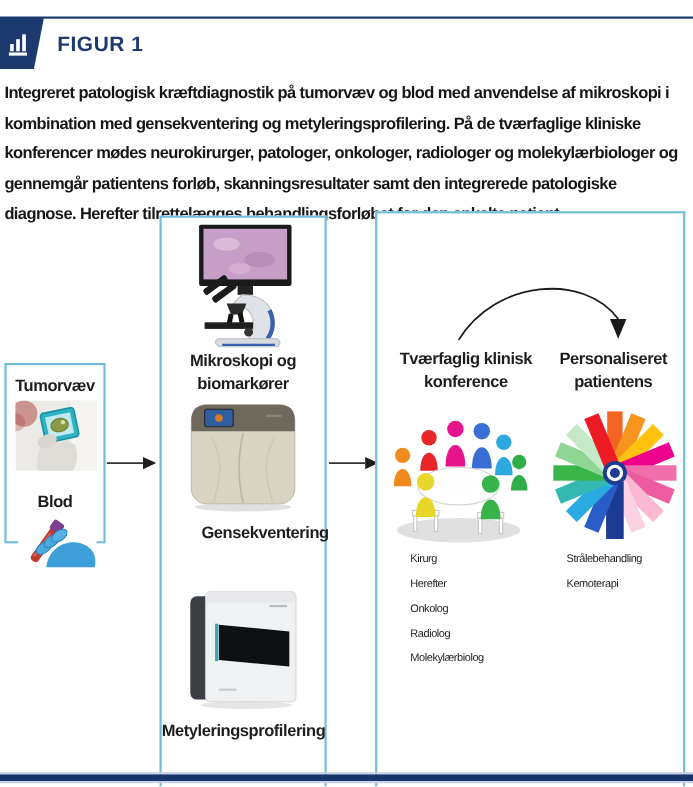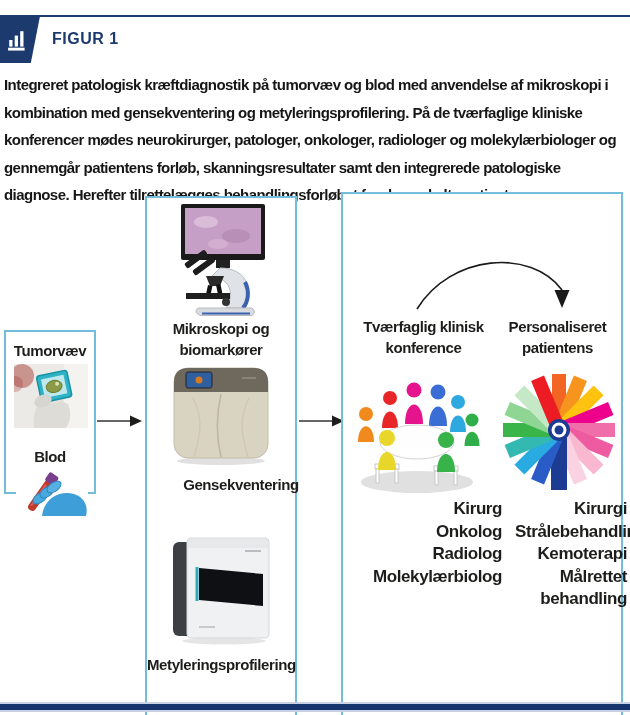--- a/index.html
+++ b/index.html
@@ -4,31 +4,31 @@
 <style>
   html,body{margin:0;padding:0;background:#fff;}
   #page{position:relative;width:630px;height:715px;background:#fff;overflow:hidden;
         font-family:"Liberation Sans",sans-serif;color:#1d1d1b;}
   .abs{position:absolute;}
   
   #top-rule{left:0;top:15px;width:630px;height:2px;background:#1d3c70;}
   #figure-badge{left:0;top:16px;width:40px;height:47px;background:#1c3a6e;
     clip-path:polygon(0 0,100% 0,77% 100%,0 100%);display:flex;align-items:center;}
   #figure-badge svg{margin-left:7px;}
-  #figure-label{left:52px;top:30px;font-size:16px;font-weight:bold;color:#1c3a6e;letter-spacing:.5px;}
+  #figure-label{left:52px;top:30px;font-size:19px;font-weight:bold;color:#1c3a6e;letter-spacing:.5px;}
   
   #description{left:4px;top:71px;width:624px;font-size:15px;font-weight:bold;
     letter-spacing:-0.55px;line-height:27.5px;color:#161616;}
   
   .box{border:2px solid #74bcdc;background:#fff;box-sizing:border-box;}
   #samples-box{left:4px;top:330px;width:92px;height:164px;padding-left:34px;}
   #methods-box{left:145px;top:196px;width:152px;height:552px;}
   #outcome-box{left:341px;top:192px;width:282px;height:598px;}
   .lbl{font-size:15px;font-weight:bold;letter-spacing:-0.4px;color:#1d1d1b;text-align:center;line-height:21px;}
-  .list{font-size:17px;font-weight:bold;letter-spacing:-0.4px;line-height:22.5px;text-align:right;}
+  .list{font-size:10px;font-weight:normal;letter-spacing:-0.4px;line-height:22.5px;text-align:left;}
   
   .brule-light{background:#c9d2e4;}
   .brule-navy{background:#16356d;}
 </style>
 </head>
 <body>
 
 <div id="page">
 
   <div class="abs" id="top-rule"></div>
@@ -240,29 +240,28 @@
             <rect x="-7" y="-56" width="14" height="48" fill="#ed1c24"></rect>
           </g>
       </g>
       <circle cx="64" cy="66" r="11" fill="#1c3c94"></circle>
       <circle cx="64" cy="66" r="7.5" fill="#ffffff"></circle>
       <circle cx="64" cy="66" r="4.5" fill="#1c3c94"></circle>
     </svg>
 
     <div class="abs list" style="left:30px;top:304px;">
       <div>Kirurg</div>
+      <div>Herefter</div>
       <div>Onkolog</div>
       <div>Radiolog</div>
       <div>Molekylærbiolog</div>
     </div>
     <div class="abs list" style="left:172px;top:304px;width:112px;">
-      <div>Kirurgi</div>
       <div>Strålebehandling</div>
       <div>Kemoterapi</div>
-      <div>Målrettet behandling</div>
     </div>
   </div>
 
   <div class="abs brule-light" style="left:0;top:702px;width:630px;height:2px;"></div>
   <div class="abs brule-navy" style="left:0;top:704px;width:630px;height:6px;"></div>
   <div class="abs brule-light" style="left:0;top:710px;width:630px;height:2px;"></div>
 
 </div>
 
 </body></html>

